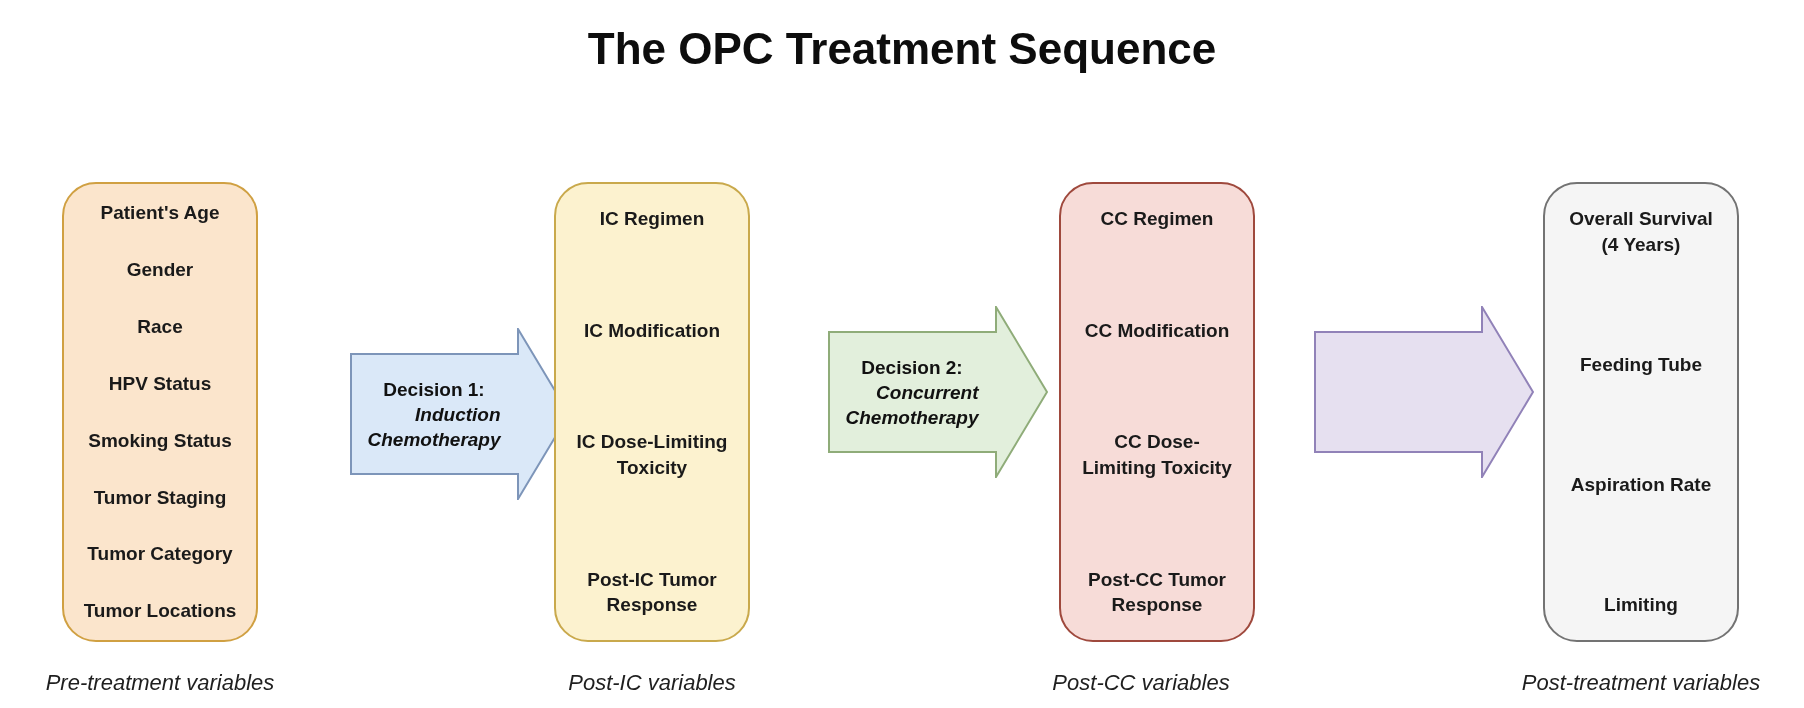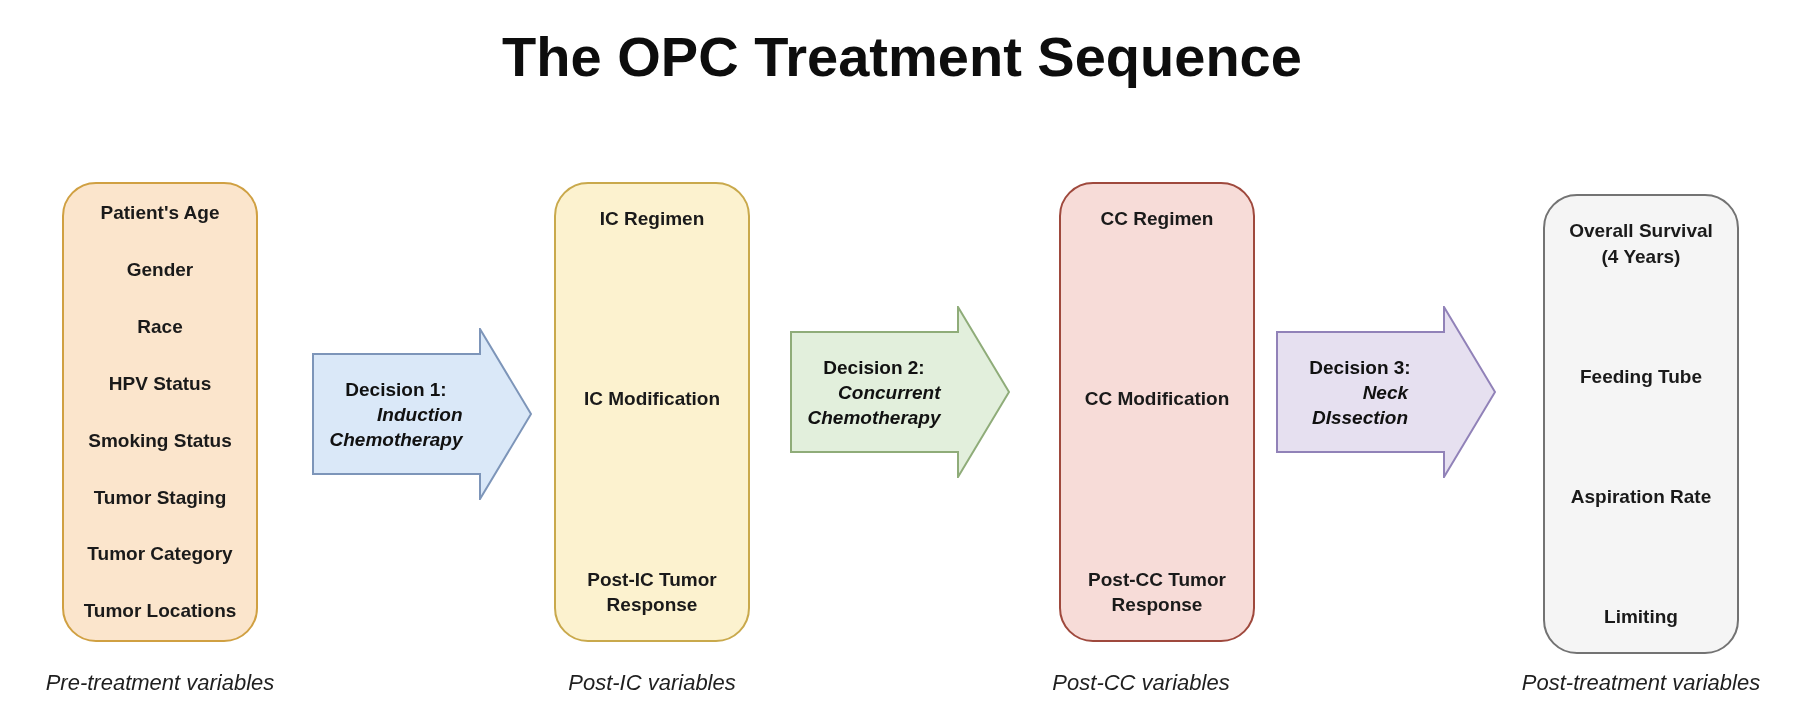--- a/index.html
+++ b/index.html
@@ -8,56 +8,56 @@
     background:#ffffff;
     font-family:"Liberation Sans", sans-serif;
     position:relative;
     overflow:hidden;
     color:#1a1a1a;
   }
 
   .title {
     position:absolute; top:24px; left:0; width:100%;
     text-align:center;
-    font-size:56px; font-weight:bold; color:#0d0d0d;
+    font-size:44px; font-weight:bold; color:#0d0d0d;
     letter-spacing:0px;
   }
 
   
   .vbox {
     position:absolute; top:182px;
     width:196px; height:460px;
     border:2px solid; border-radius:34px;
     box-sizing:border-box;
     display:flex; flex-direction:column;
     justify-content:space-between;
     padding:22px 14px;
   }
   .vbox .item {
     font-size:19px; font-weight:bold; text-align:center;
     line-height:1.35; white-space:pre-line; color:#1a1a1a;
   }
   .vbox.pre  { left:62px;   background:#FBE5CC; border-color:#D0A042; padding:16px 12px; }
   .vbox.ic   { left:554px;  background:#FCF2CF; border-color:#C9A94C; }
   .vbox.cc   { left:1043px; background:#F7DCD8; border-color:#9F493D;margin-left:16px; }
-  .vbox.post { left:1543px; background:#F5F5F5; border-color:#737373;margin-top:12px; }
+  .vbox.post { left:1543px; background:#F5F5F5; border-color:#737373; }
 
   
   .caption {
     position:absolute; top:670px; width:400px;
     text-align:center; font-style:italic;
     font-size:22px; color:#1f1f1f;
   }
   .caption.c1 { left:-40px; }
   .caption.c2 { left:452px; }
   .caption.c3 { left:941px; }
   .caption.c4 { left:1441px; }
 
   
-  .arrow { position:absolute; width:220px; height:172px; }
+  .arrow { position:absolute; width:220px; height:172px;margin-left:38px; }
   .arrow svg { position:absolute; left:0; top:0; width:220px; height:172px; display:block; }
   .arrow.a1 { left:312px;  top:328px; }
   .arrow.a2 { left:790px;  top:306px; }
   .arrow.a3 { left:1276px; top:306px; }
   .arrow.a1 polygon { fill:#DAE8F8; stroke:#7D95B9; }
   .arrow.a2 polygon { fill:#E2EFDC; stroke:#8FAC79; }
   .arrow.a3 polygon { fill:#E6E0F0; stroke:#9182B8; }
   .arrow polygon { stroke-width:2; }
   .arrow .atext {
     position:absolute; left:0; top:26px; width:168px; height:120px;
@@ -91,53 +91,52 @@
   <div class="atext">
     <span>Decision 1:</span>
     <span class="sub">Induction
 Chemotherapy</span>
   </div>
 </div>
 
 <div class="vbox ic">
   <div class="item">IC Regimen</div>
   <div class="item">IC Modification</div>
+  <div class="item">IC Dose-Limiting
+Toxicity</div>
   <div class="item">Post-IC Tumor
 Response</div>
 </div>
 <div class="caption c2">Post-IC variables</div>
 
 <div class="arrow a2">
   <svg viewBox="0 0 220 172" aria-hidden="true">
     <polygon points="1,26 168,26 168,1 219,86 168,171 168,146 1,146"></polygon>
   </svg>
   <div class="atext">
     <span>Decision 2:</span>
     <span class="sub">Concurrent
 Chemotherapy</span>
   </div>
 </div>
 
 <div class="vbox cc">
   <div class="item">CC Regimen</div>
   <div class="item">CC Modification</div>
+  <div class="item">CC Dose-
+Limiting Toxicity</div>
   <div class="item">Post-CC Tumor
 Response</div>
 </div>
 <div class="caption c3">Post-CC variables</div>
 
 <div class="arrow a3">
   <svg viewBox="0 0 220 172" aria-hidden="true">
     <polygon points="1,26 168,26 168,1 219,86 168,171 168,146 1,146"></polygon>
   </svg>
-  <div class="atext">
-    <span>Decision 3:</span>
-    <span class="sub">Neck
-DIssection</span>
-  </div>
 </div>
 
 <div class="vbox post">
   <div class="item">Overall Survival
 (4 Years)</div>
   <div class="item">Feeding Tube</div>
   <div class="item">Aspiration Rate</div>
   <div class="item">Limiting</div>
 </div>
 <div class="caption c4">Post-treatment variables</div>

